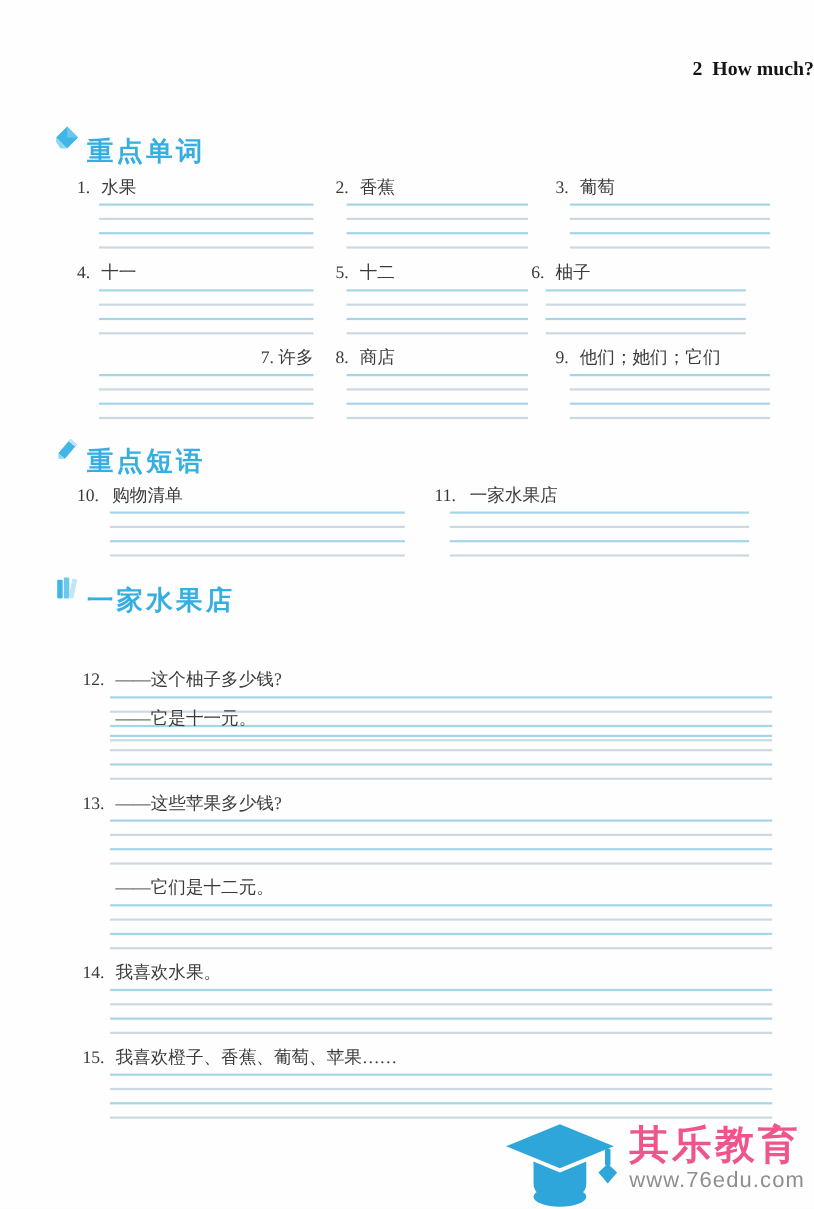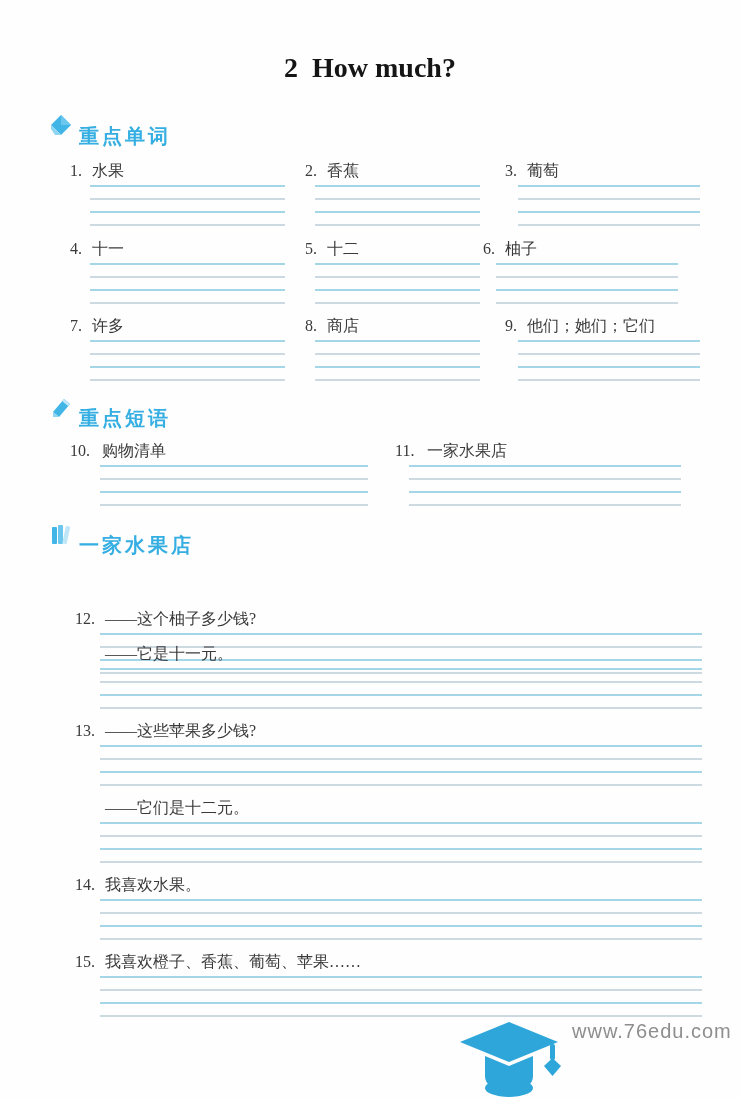--- a/index.html
+++ b/index.html
@@ -16,34 +16,34 @@
     position:relative;
     width:740px;height:1099px;
     background:#fefefe;
     margin:0 auto;
     overflow:hidden;
     font-family:"Liberation Serif","DejaVu Serif",serif;
     color:var(--text);
   }
   .title{
     position:absolute;left:0;top:52px;width:100%;
-    text-align:center;margin:0;
-    font-size:28px;font-weight:bold;color:var(--title);
+    text-align:right;margin:0;
+    font-size:18px;font-weight:bold;color:var(--title);
     white-space:pre;
     font-family:"Liberation Serif","DejaVu Serif",serif;
   }
   .section-header{
     position:absolute;left:50px;height:26px;
     display:flex;align-items:center;gap:7px;
   }
   .section-header .icon{width:22px;height:22px;display:inline-flex;}
   .section-header .icon svg{width:100%;height:100%;}
   .section-heading{
     font-family:"Liberation Sans","DejaVu Sans",sans-serif;
-    font-size:20px;font-weight:bold;color:var(--accent);letter-spacing:3px;margin-top:23px;
+    font-size:24px;font-weight:bold;color:var(--accent);letter-spacing:3px;margin-top:23px;
   }
   .label{
     font-size:16px;line-height:20px;height:20px;white-space:nowrap;
   }
   .label .num{display:inline-block;}
   .word-cell{position:absolute;}
   .word-cell .num{min-width:18px;}
   .phrase-cell{position:absolute;}
   .phrase-cell .num{min-width:28px;}
   .sentence-block{position:absolute;left:75px;width:640px;}
@@ -142,21 +142,21 @@
   <div class="word-cell col3" style="left:483px;top:239px;">
     <div class="label"><span class="num">6.</span> <span>柚子</span></div>
     <div class="lines">
         <i class="l-blue"></i>
         <i class="l-gray"></i>
         <i class="l-blue"></i>
         <i class="l-gray"></i>
       </div>
   </div>
 
-  <div class="word-cell col1" style="left:70px;top:316px;">
+  <div class="word-cell col1" style="left:70px;top:316px;text-align:right;">
     <div class="label"><span class="num">7.</span> <span>许多</span></div>
     <div class="lines">
         <i class="l-blue"></i>
         <i class="l-gray"></i>
         <i class="l-blue"></i>
         <i class="l-gray"></i>
       </div>
   </div>
   <div class="word-cell col2" style="left:305px;top:316px;">
     <div class="label"><span class="num">8.</span> <span>商店</span></div>
@@ -277,17 +277,18 @@
     <span class="cap-icon">
       <svg viewBox="0 0 112 78">
         <polygon points="51,2 100,22 51,42 2,22" fill="#2ea6da"></polygon>
         <path d="M27 36 L27 56 Q27 70 51 70 Q75 70 75 56 L75 36 L51 46 Z" fill="#2ea6da"></path>
         <ellipse cx="51" cy="68" rx="24" ry="9" fill="#2ea6da"></ellipse>
         <rect x="92" y="24" width="5" height="16" rx="2" fill="#2ea6da"></rect>
         <polygon points="94.5,38 103,46 94.5,56 86,46" fill="#2ea6da"></polygon>
       </svg>
     </span>
     <span class="brand-col">
+      <div class="brand-name">其乐教育</div>
       <div class="brand-site">www.76edu.com</div>
     </span>
   </div>
 
 </div>
 
 </body></html>

